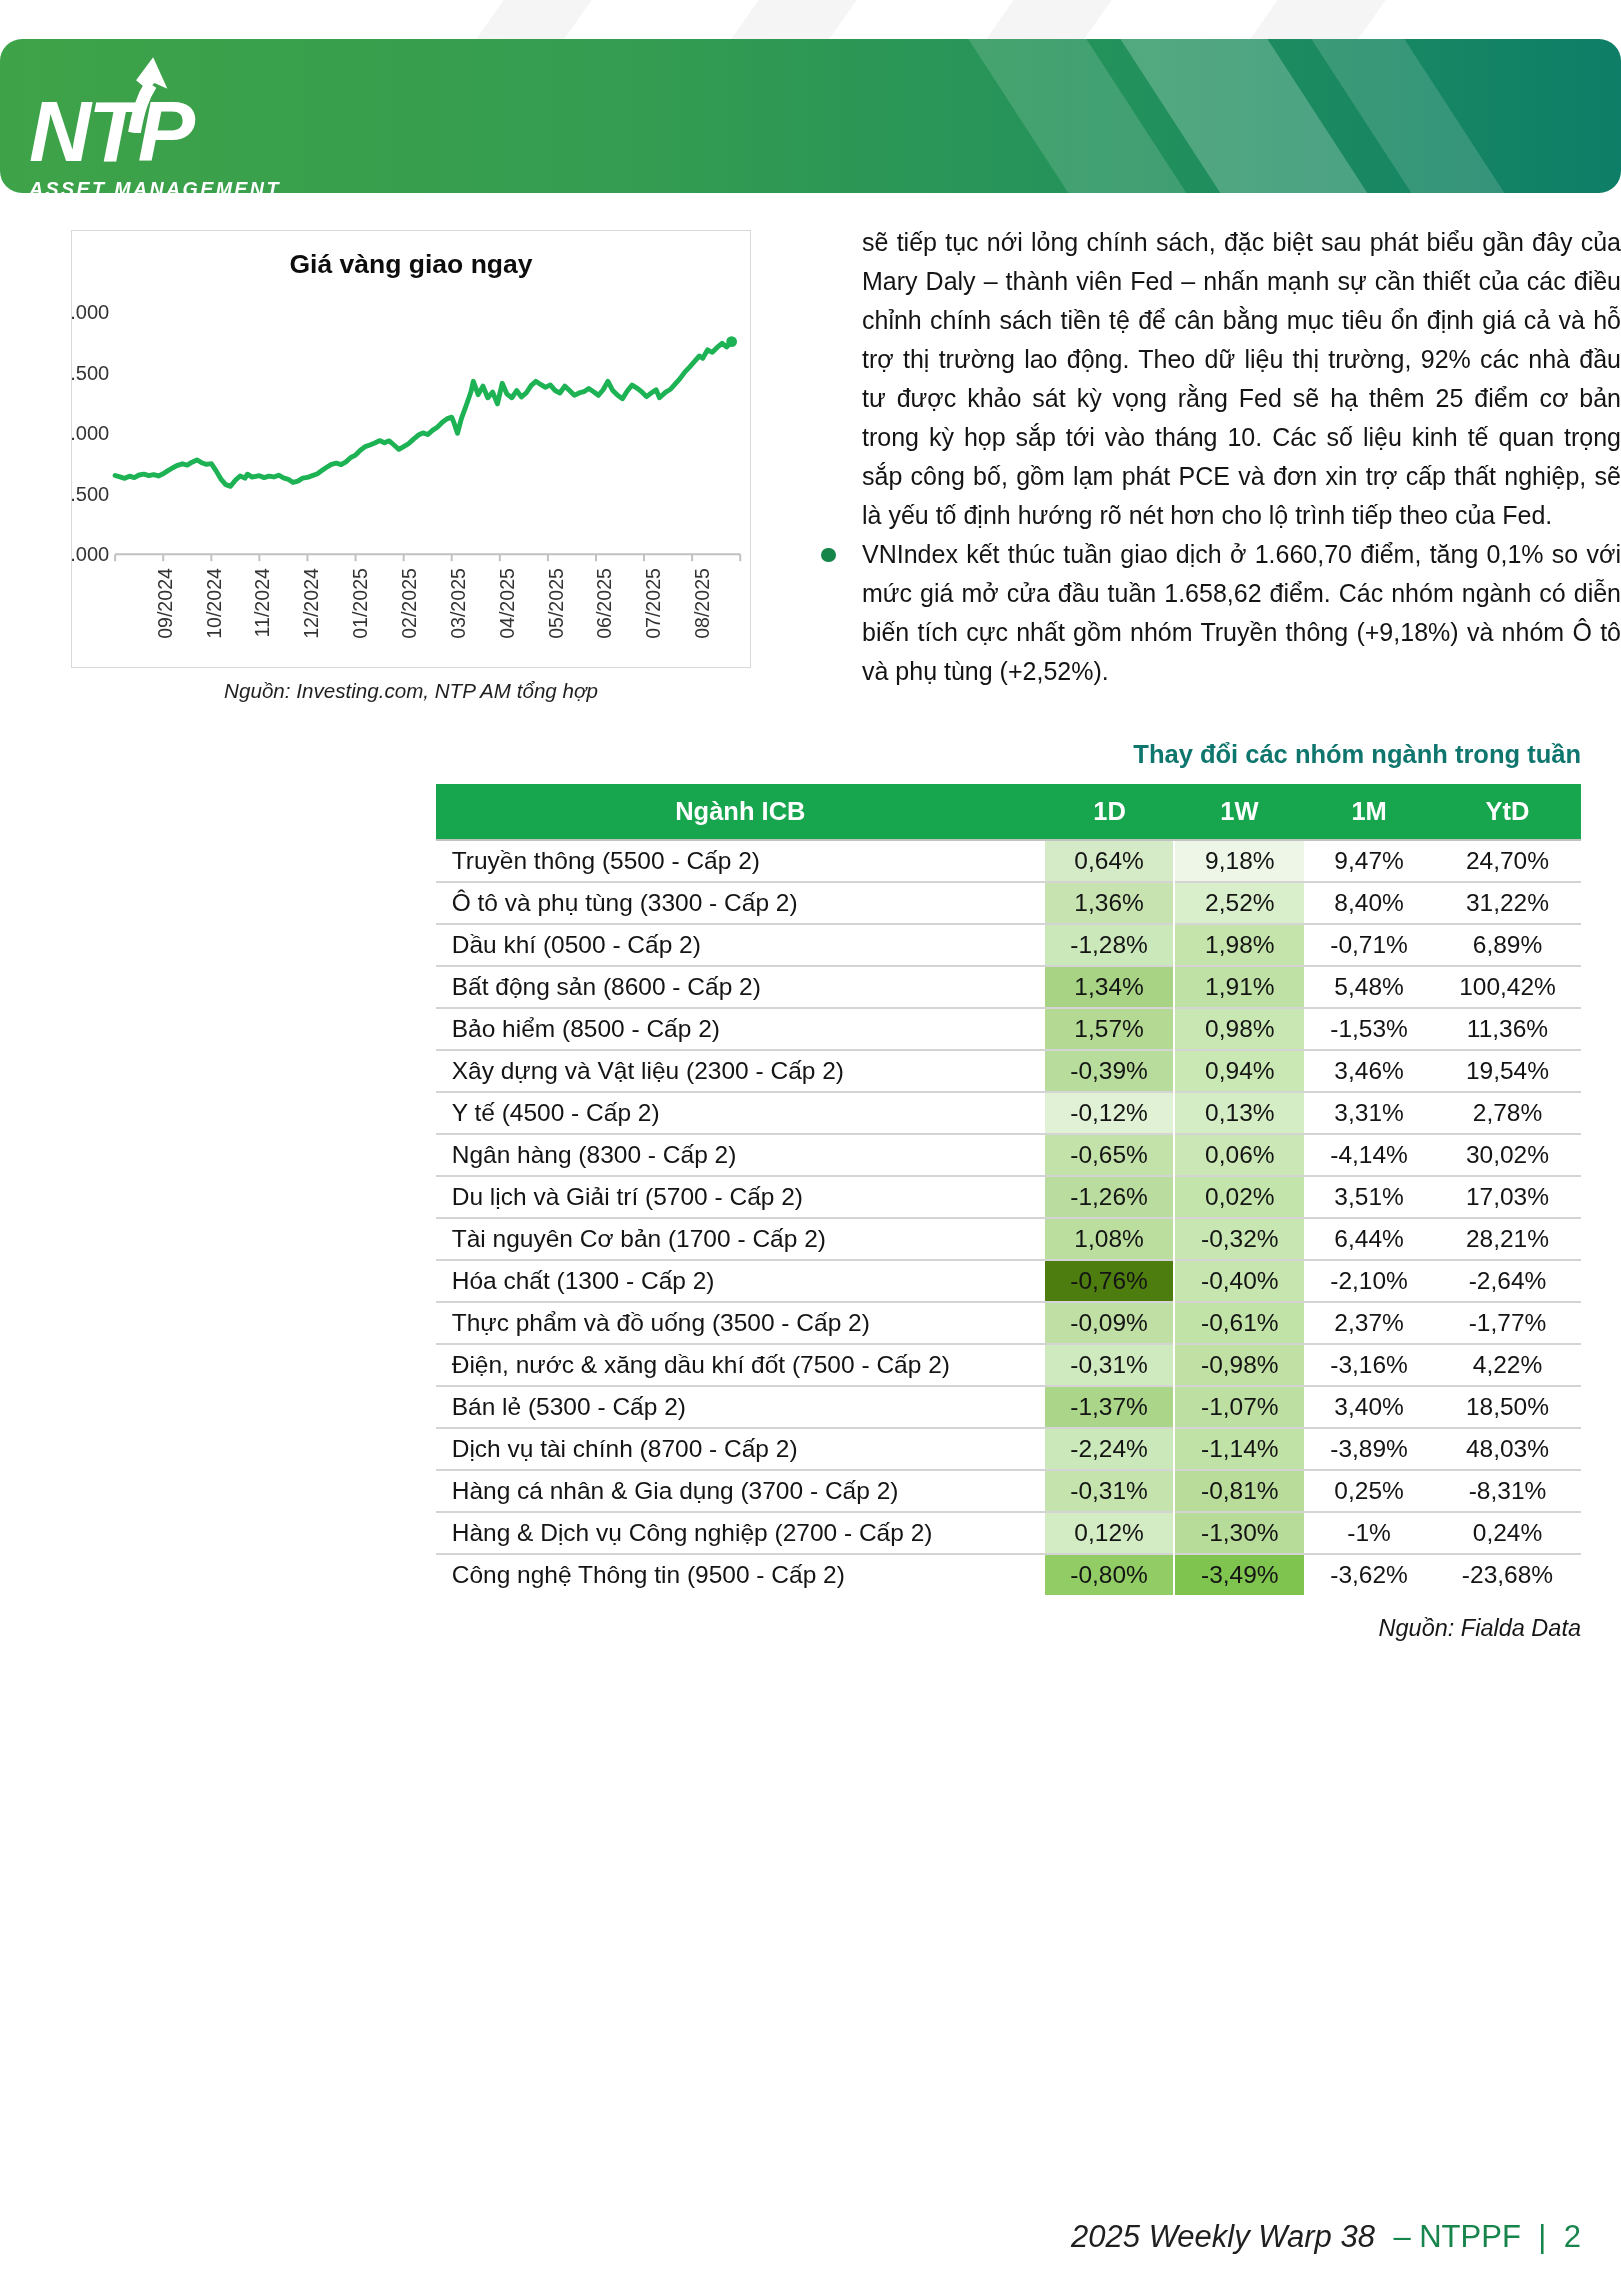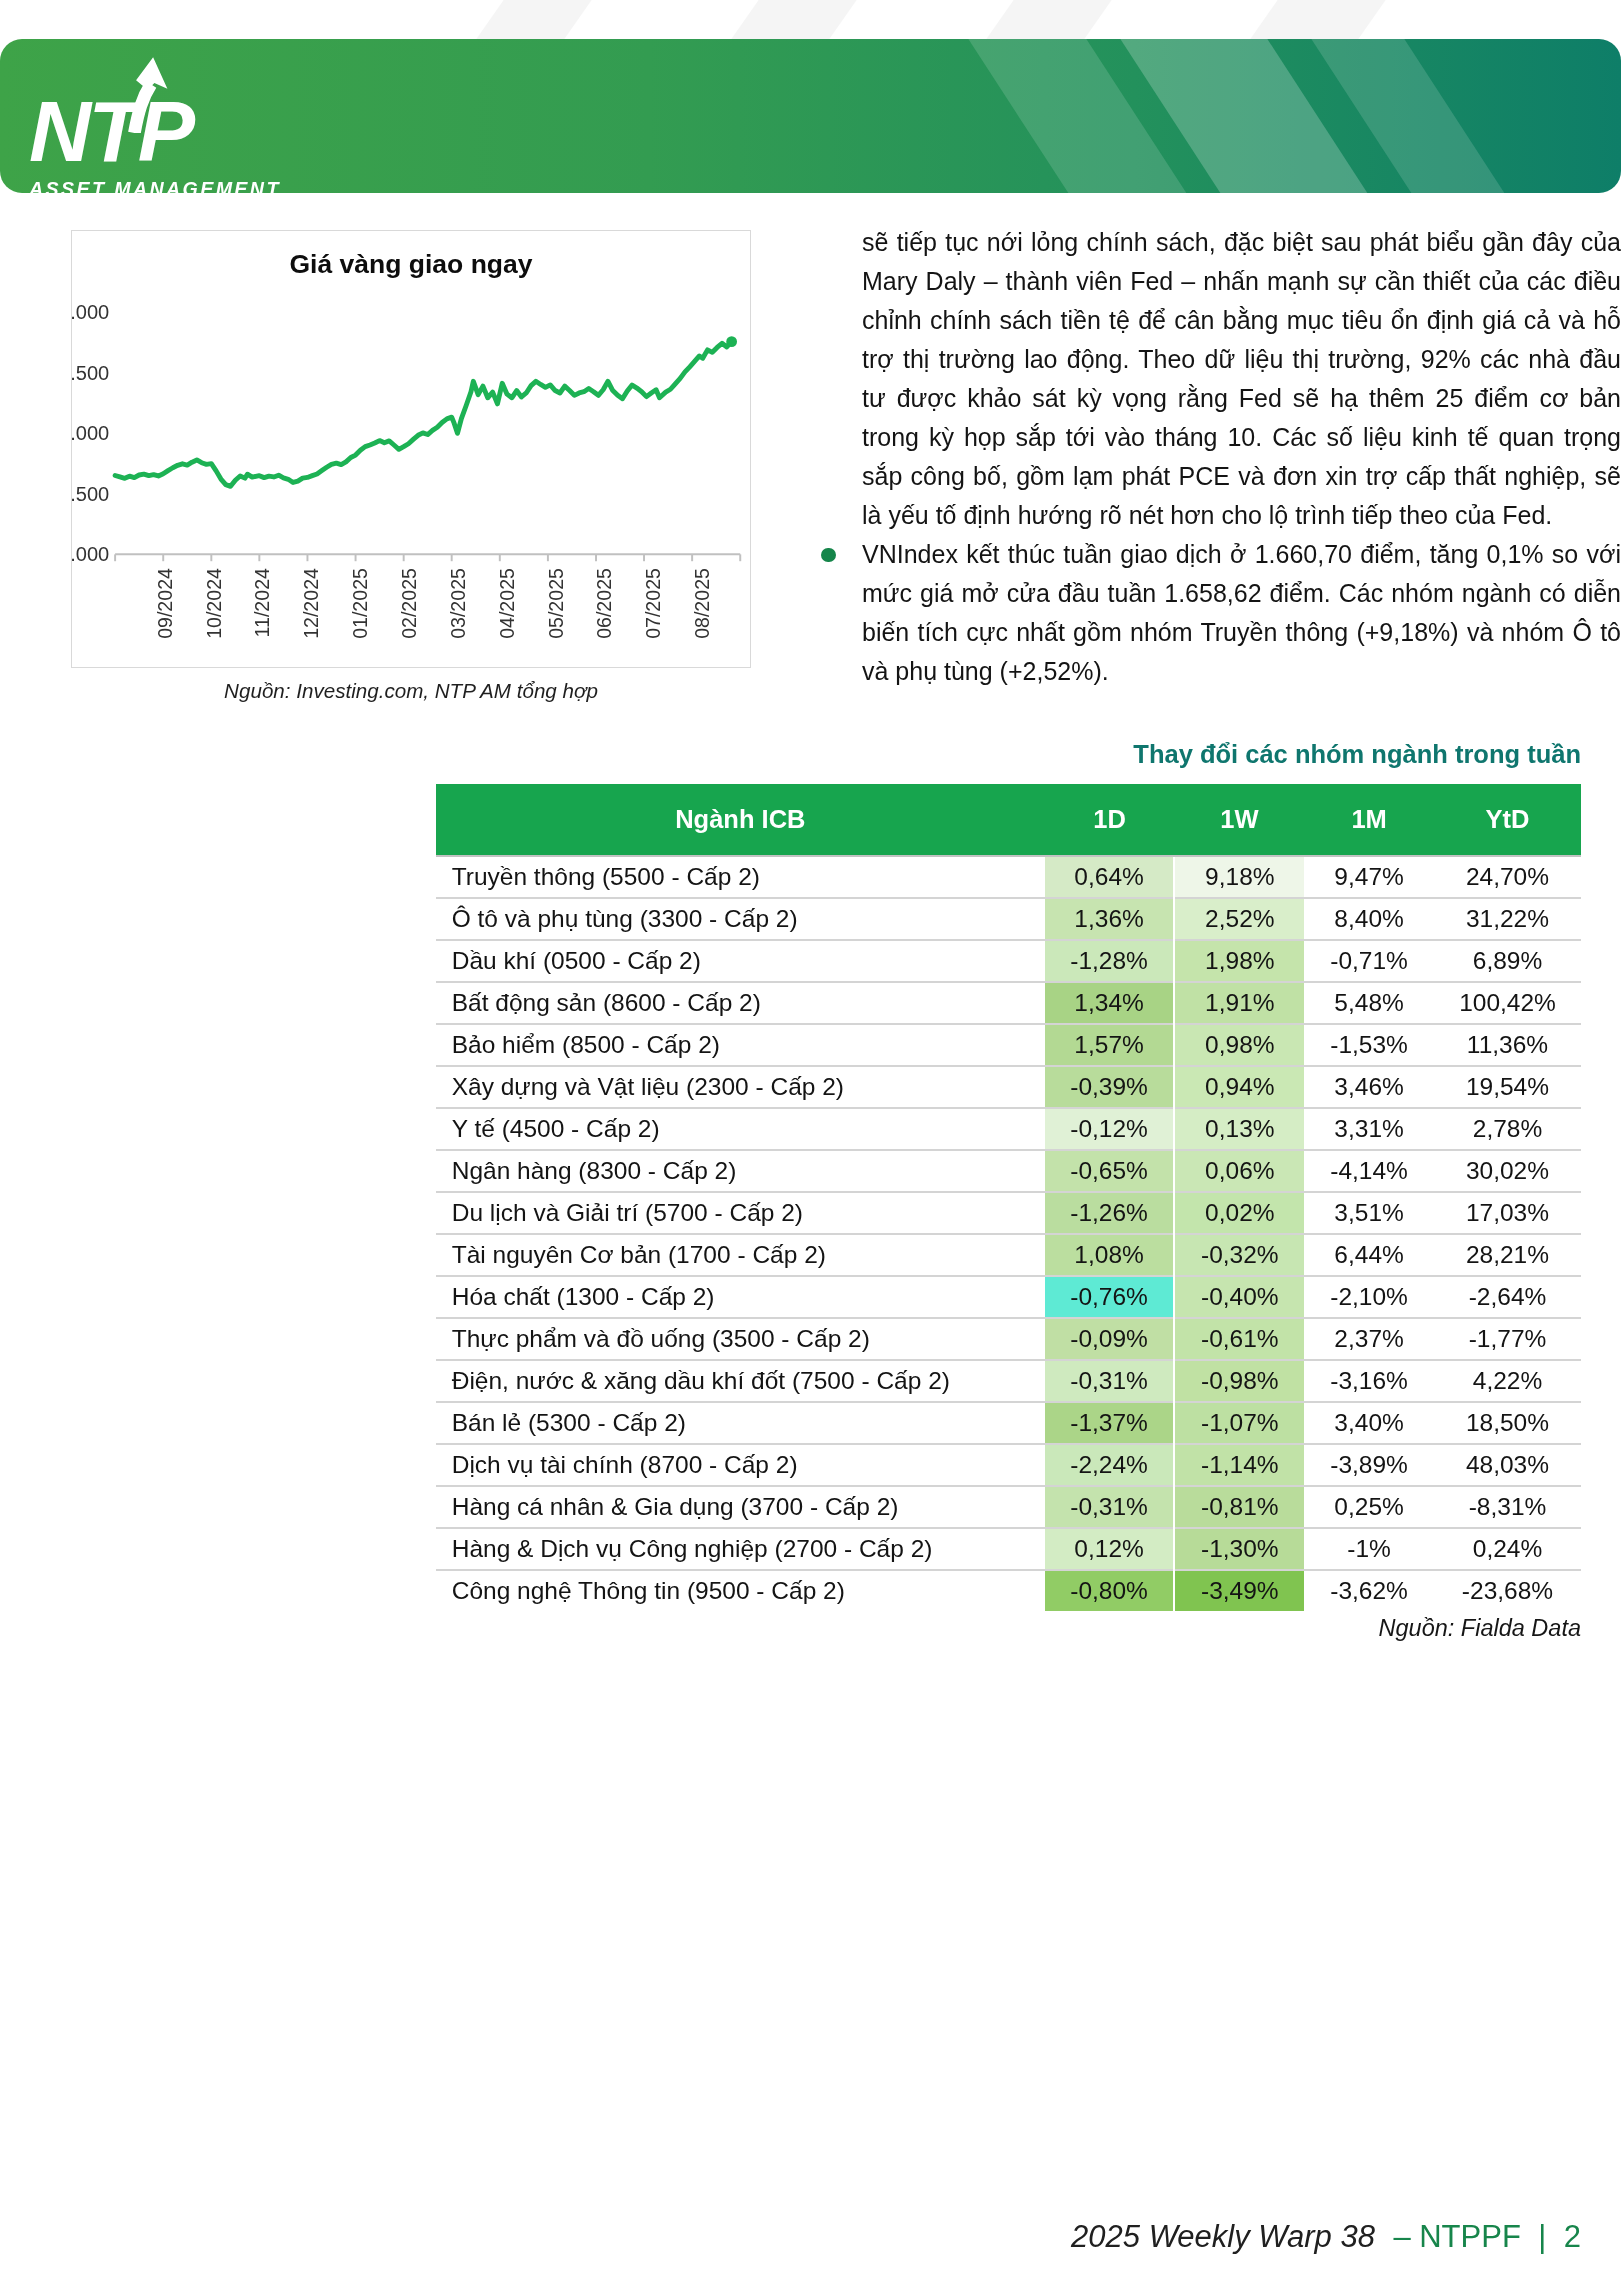--- a/index.html
+++ b/index.html
@@ -50,21 +50,21 @@
   
   .table-title { position:absolute; left:436px; top:740px; width:1145px; text-align:right;
     font-size:25.5px; font-weight:bold; color:#0f766e; }
   table.sector { position:absolute; left:436px; top:784px; width:1145px;
     border-collapse:collapse; table-layout:fixed; }
   table.sector col.w-name { width:53%; }
   table.sector col.w-num  { width:11.3%; }
   table.sector col.w-ytd  { width:12.8%; }
   table.sector thead th {
     background:#17a54e; color:#ffffff; font-weight:bold; font-size:25.5px;
-    height:47px; border-bottom:2.9px solid #c2c2c2; padding:12px;
+    height:47px; border-bottom:2.9px solid #c2c2c2; padding:4px;
   }
   table.sector tbody td {
     font-size:24.5px; color:#141414; height:40px; padding:0;
     border-top:2.9px solid #d4d4d4; background:#ffffff;
   }
   table.sector tbody tr:first-child td { border-top:none; }
   td.c-name { text-align:left; padding-left:15.7px !important; }
   td.c-num  { text-align:center; }
   td.c-1w   { border-left:2.9px solid #ffffff !important; }
   .table-source { position:absolute; left:436px; top:1615px; width:1145px; text-align:right;
@@ -237,21 +237,21 @@
   </tr>
         <tr>
     <td class="c-name">Tài nguyên Cơ bản (1700 - Cấp 2)</td>
     <td class="c-num c-1d" style="background: rgb(187, 222, 159);">1,08%</td>
     <td class="c-num c-1w" style="background: rgb(199, 230, 178);">-0,32%</td>
     <td class="c-num">6,44%</td>
     <td class="c-num">28,21%</td>
   </tr>
         <tr>
     <td class="c-name">Hóa chất (1300 - Cấp 2)</td>
-    <td class="c-num c-1d" style="background: #5eead4;">-0,76%</td>
+    <td class="c-num c-1d" style="background: #4d7c0f;">-0,76%</td>
     <td class="c-num c-1w" style="background: rgb(198, 229, 175);">-0,40%</td>
     <td class="c-num">-2,10%</td>
     <td class="c-num">-2,64%</td>
   </tr>
         <tr>
     <td class="c-name">Thực phẩm và đồ uống (3500 - Cấp 2)</td>
     <td class="c-num c-1d" style="background: rgb(192, 223, 164);">-0,09%</td>
     <td class="c-num c-1w" style="background: rgb(194, 227, 168);">-0,61%</td>
     <td class="c-num">2,37%</td>
     <td class="c-num">-1,77%</td>

